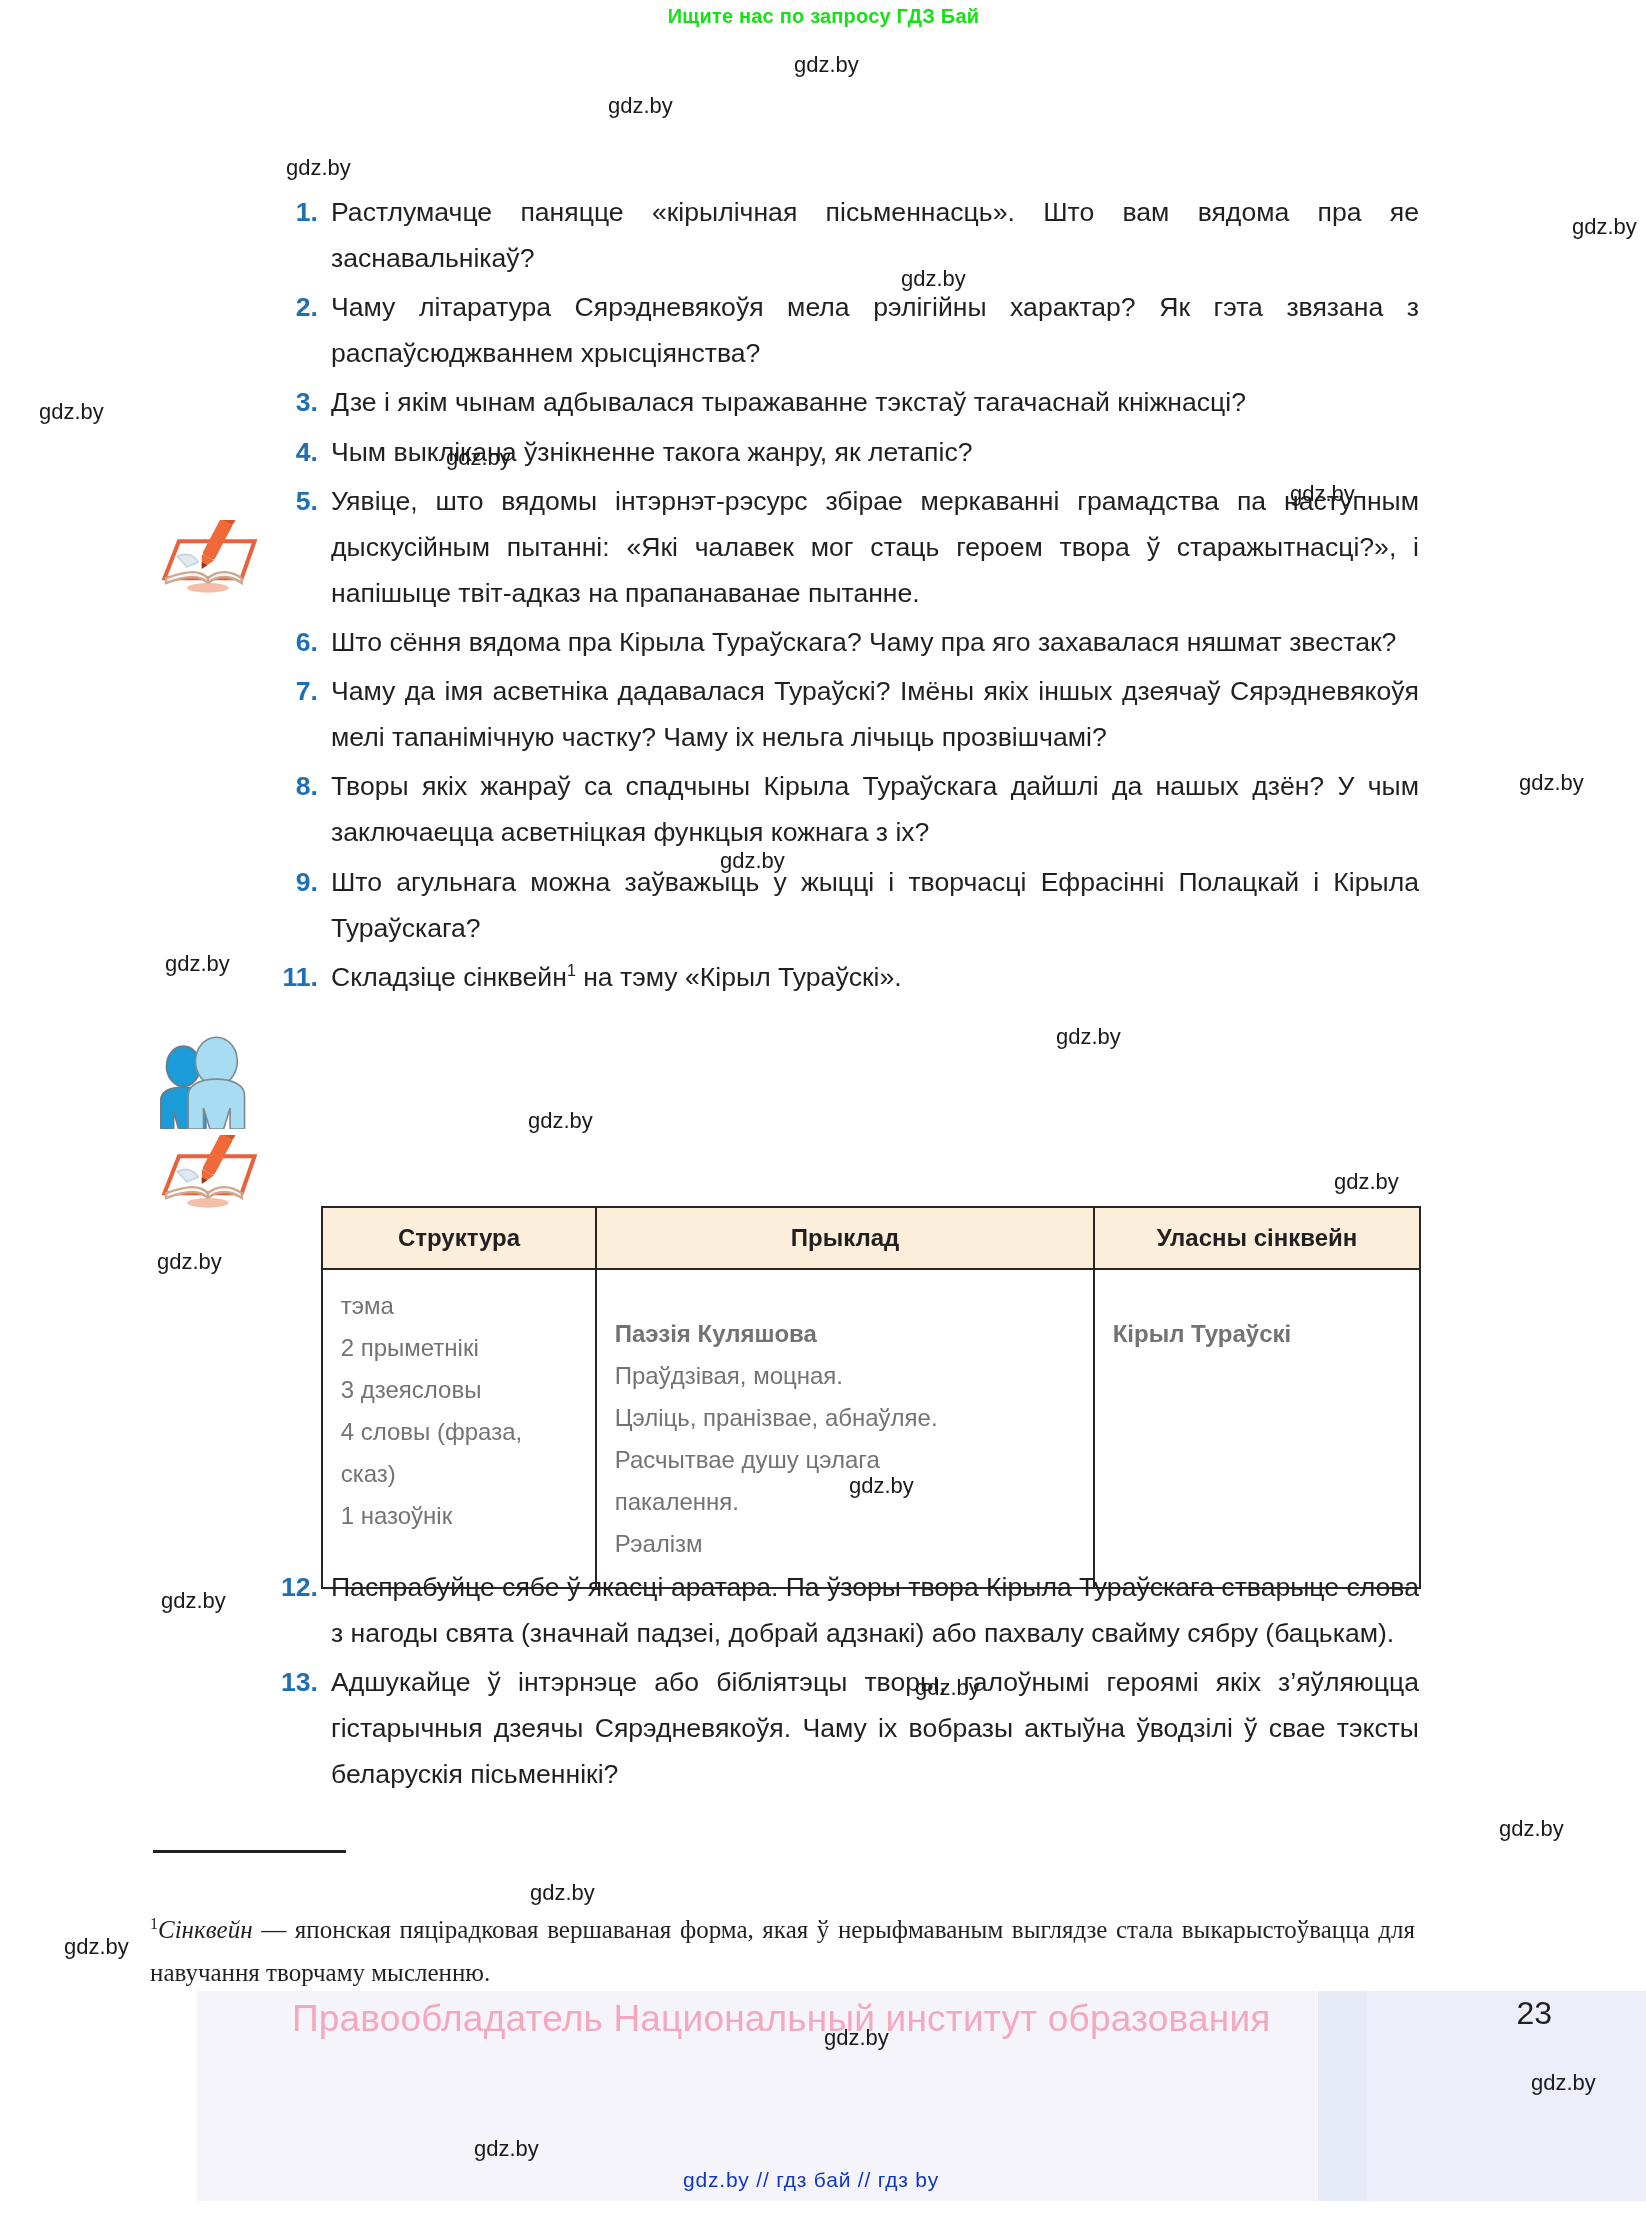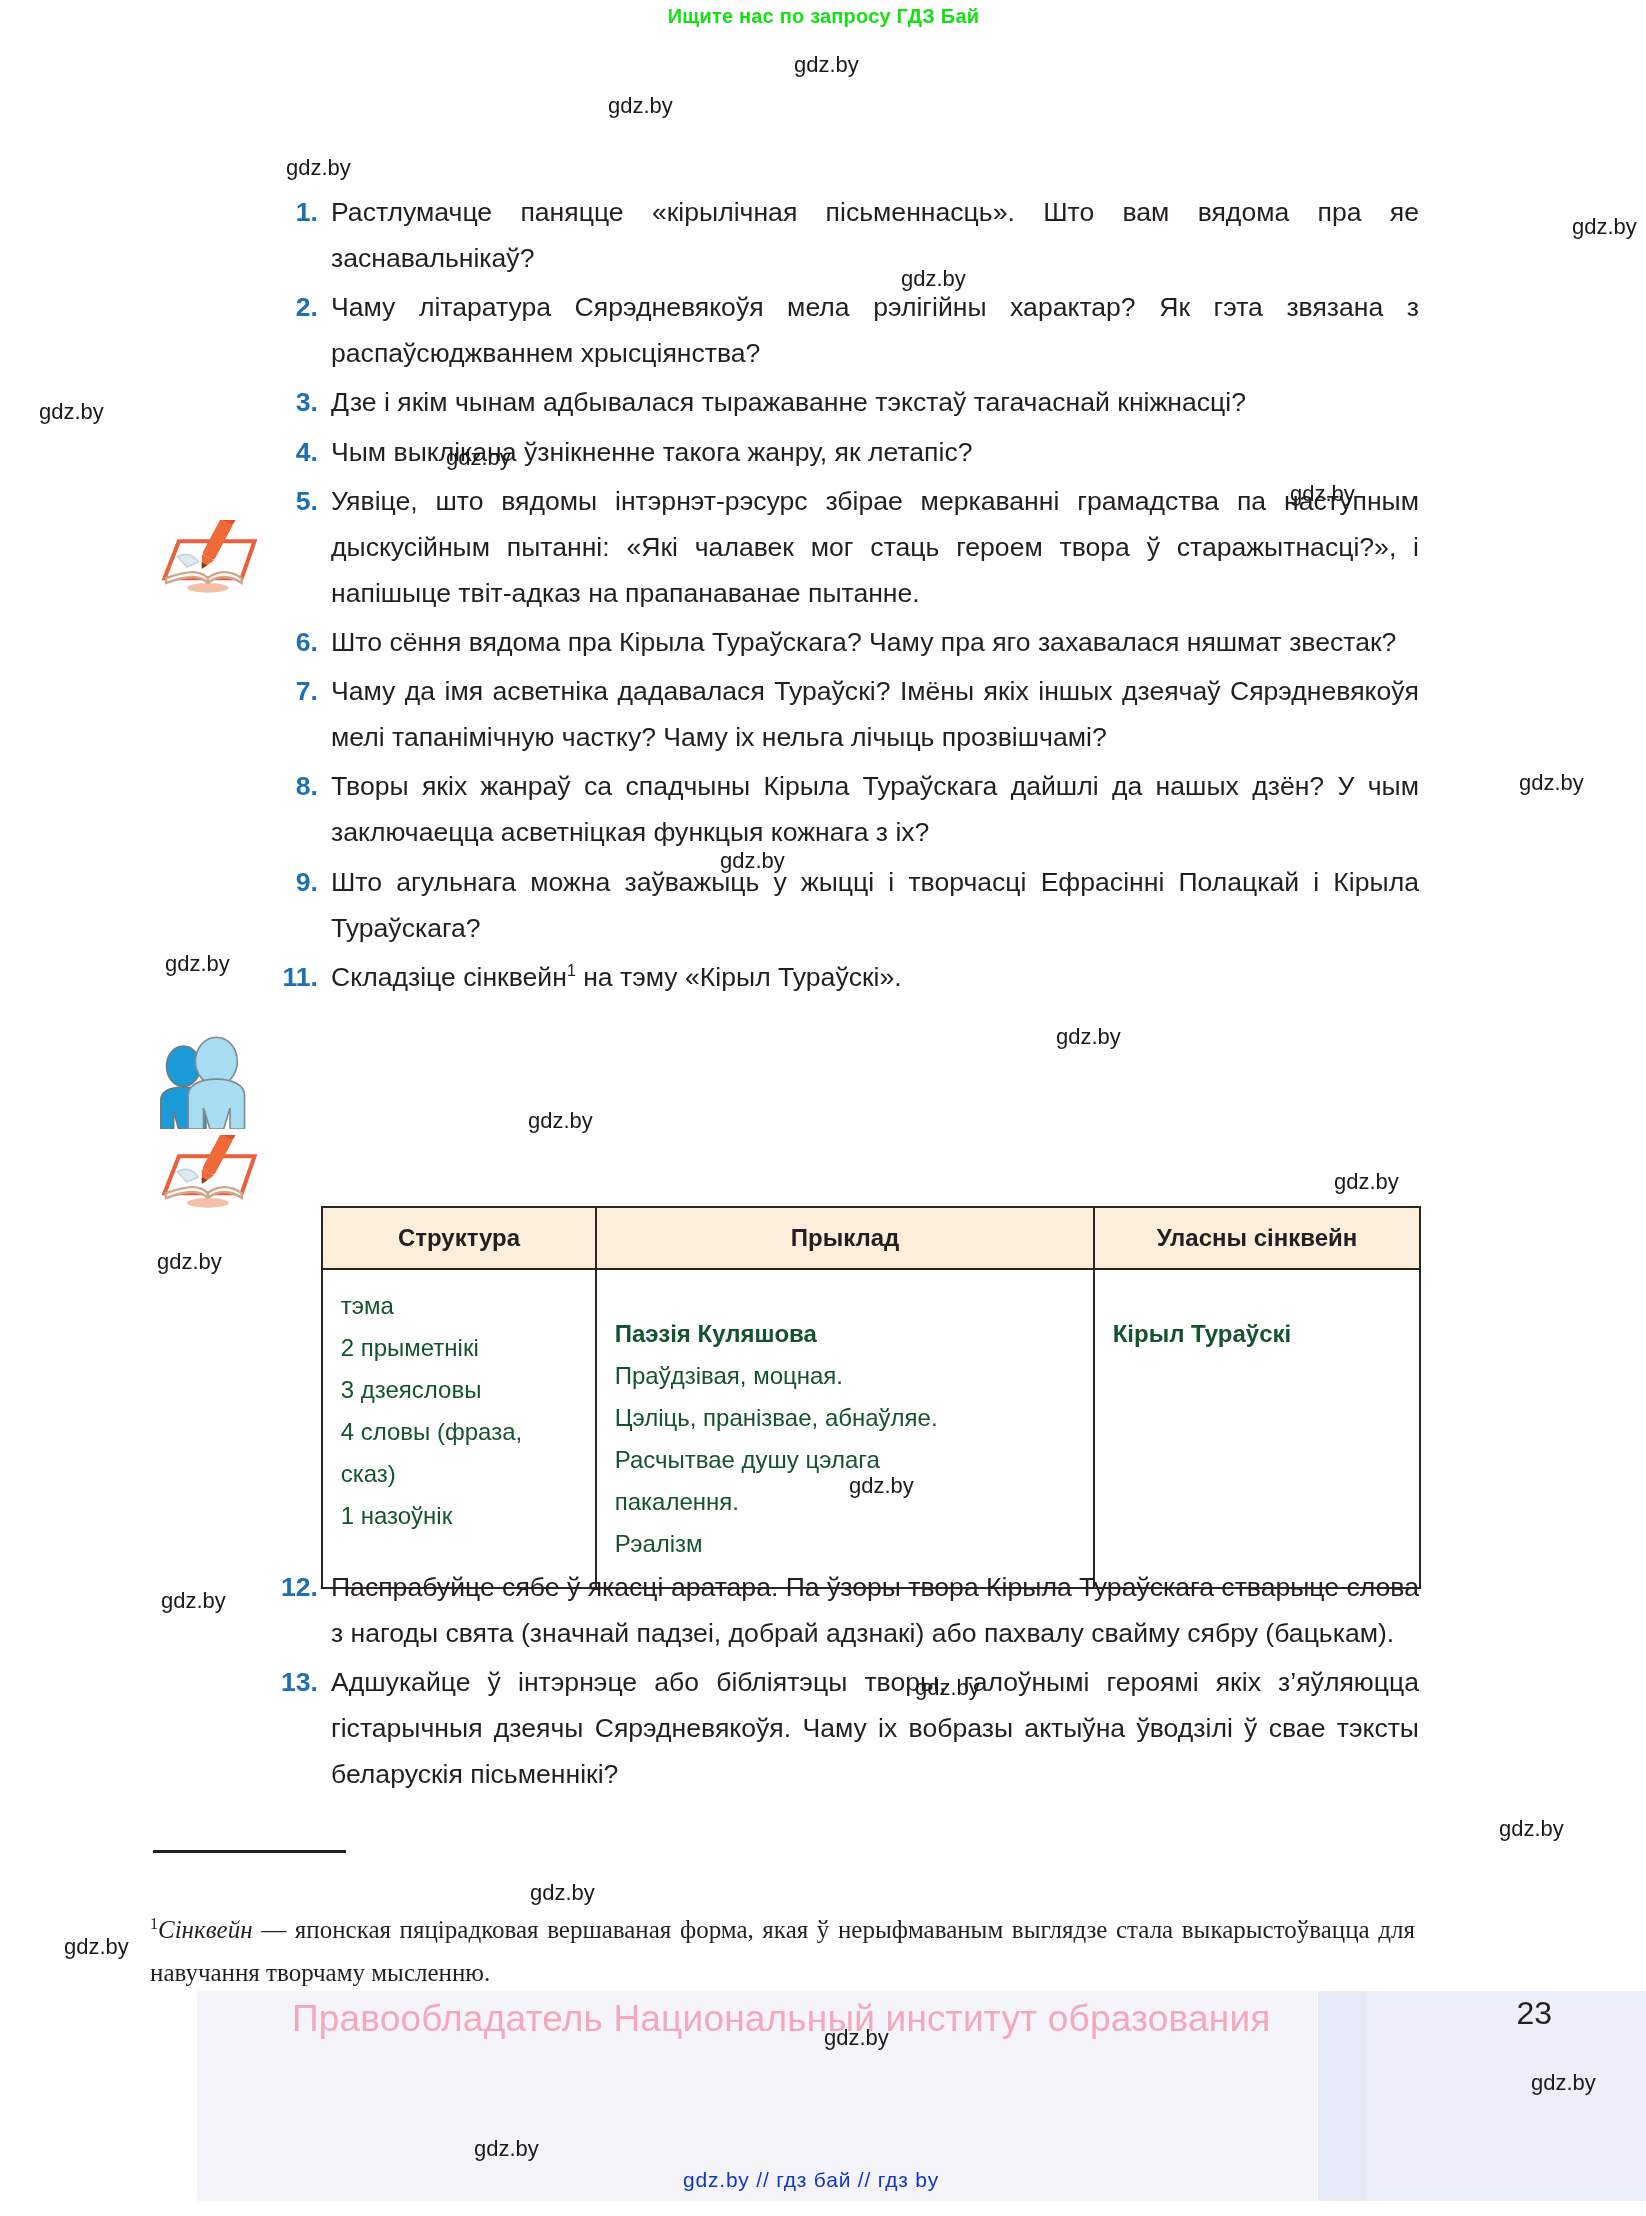--- a/index.html
+++ b/index.html
@@ -129,21 +129,21 @@
     font-size: 24px;
     height: 60px;
     line-height: 60px;
     color: #231f20;
   }
   .sinkvein-table tbody td {
     background: #ffffff;
     font-size: 24px;
     line-height: 42px;
     padding: 14.5px 17.7px 22.6px 17.7px;
-    color: #14532d;
+    color: #737373;
   }
   .cell-line { display: block; white-space: pre-wrap; }
   .cell-line.bold { font-weight: bold; margin-top: 28px; }
 
   
   .footnote-rule {
     position: absolute;
     left: 153px;
     top: 1850px;
     width: 193px;

